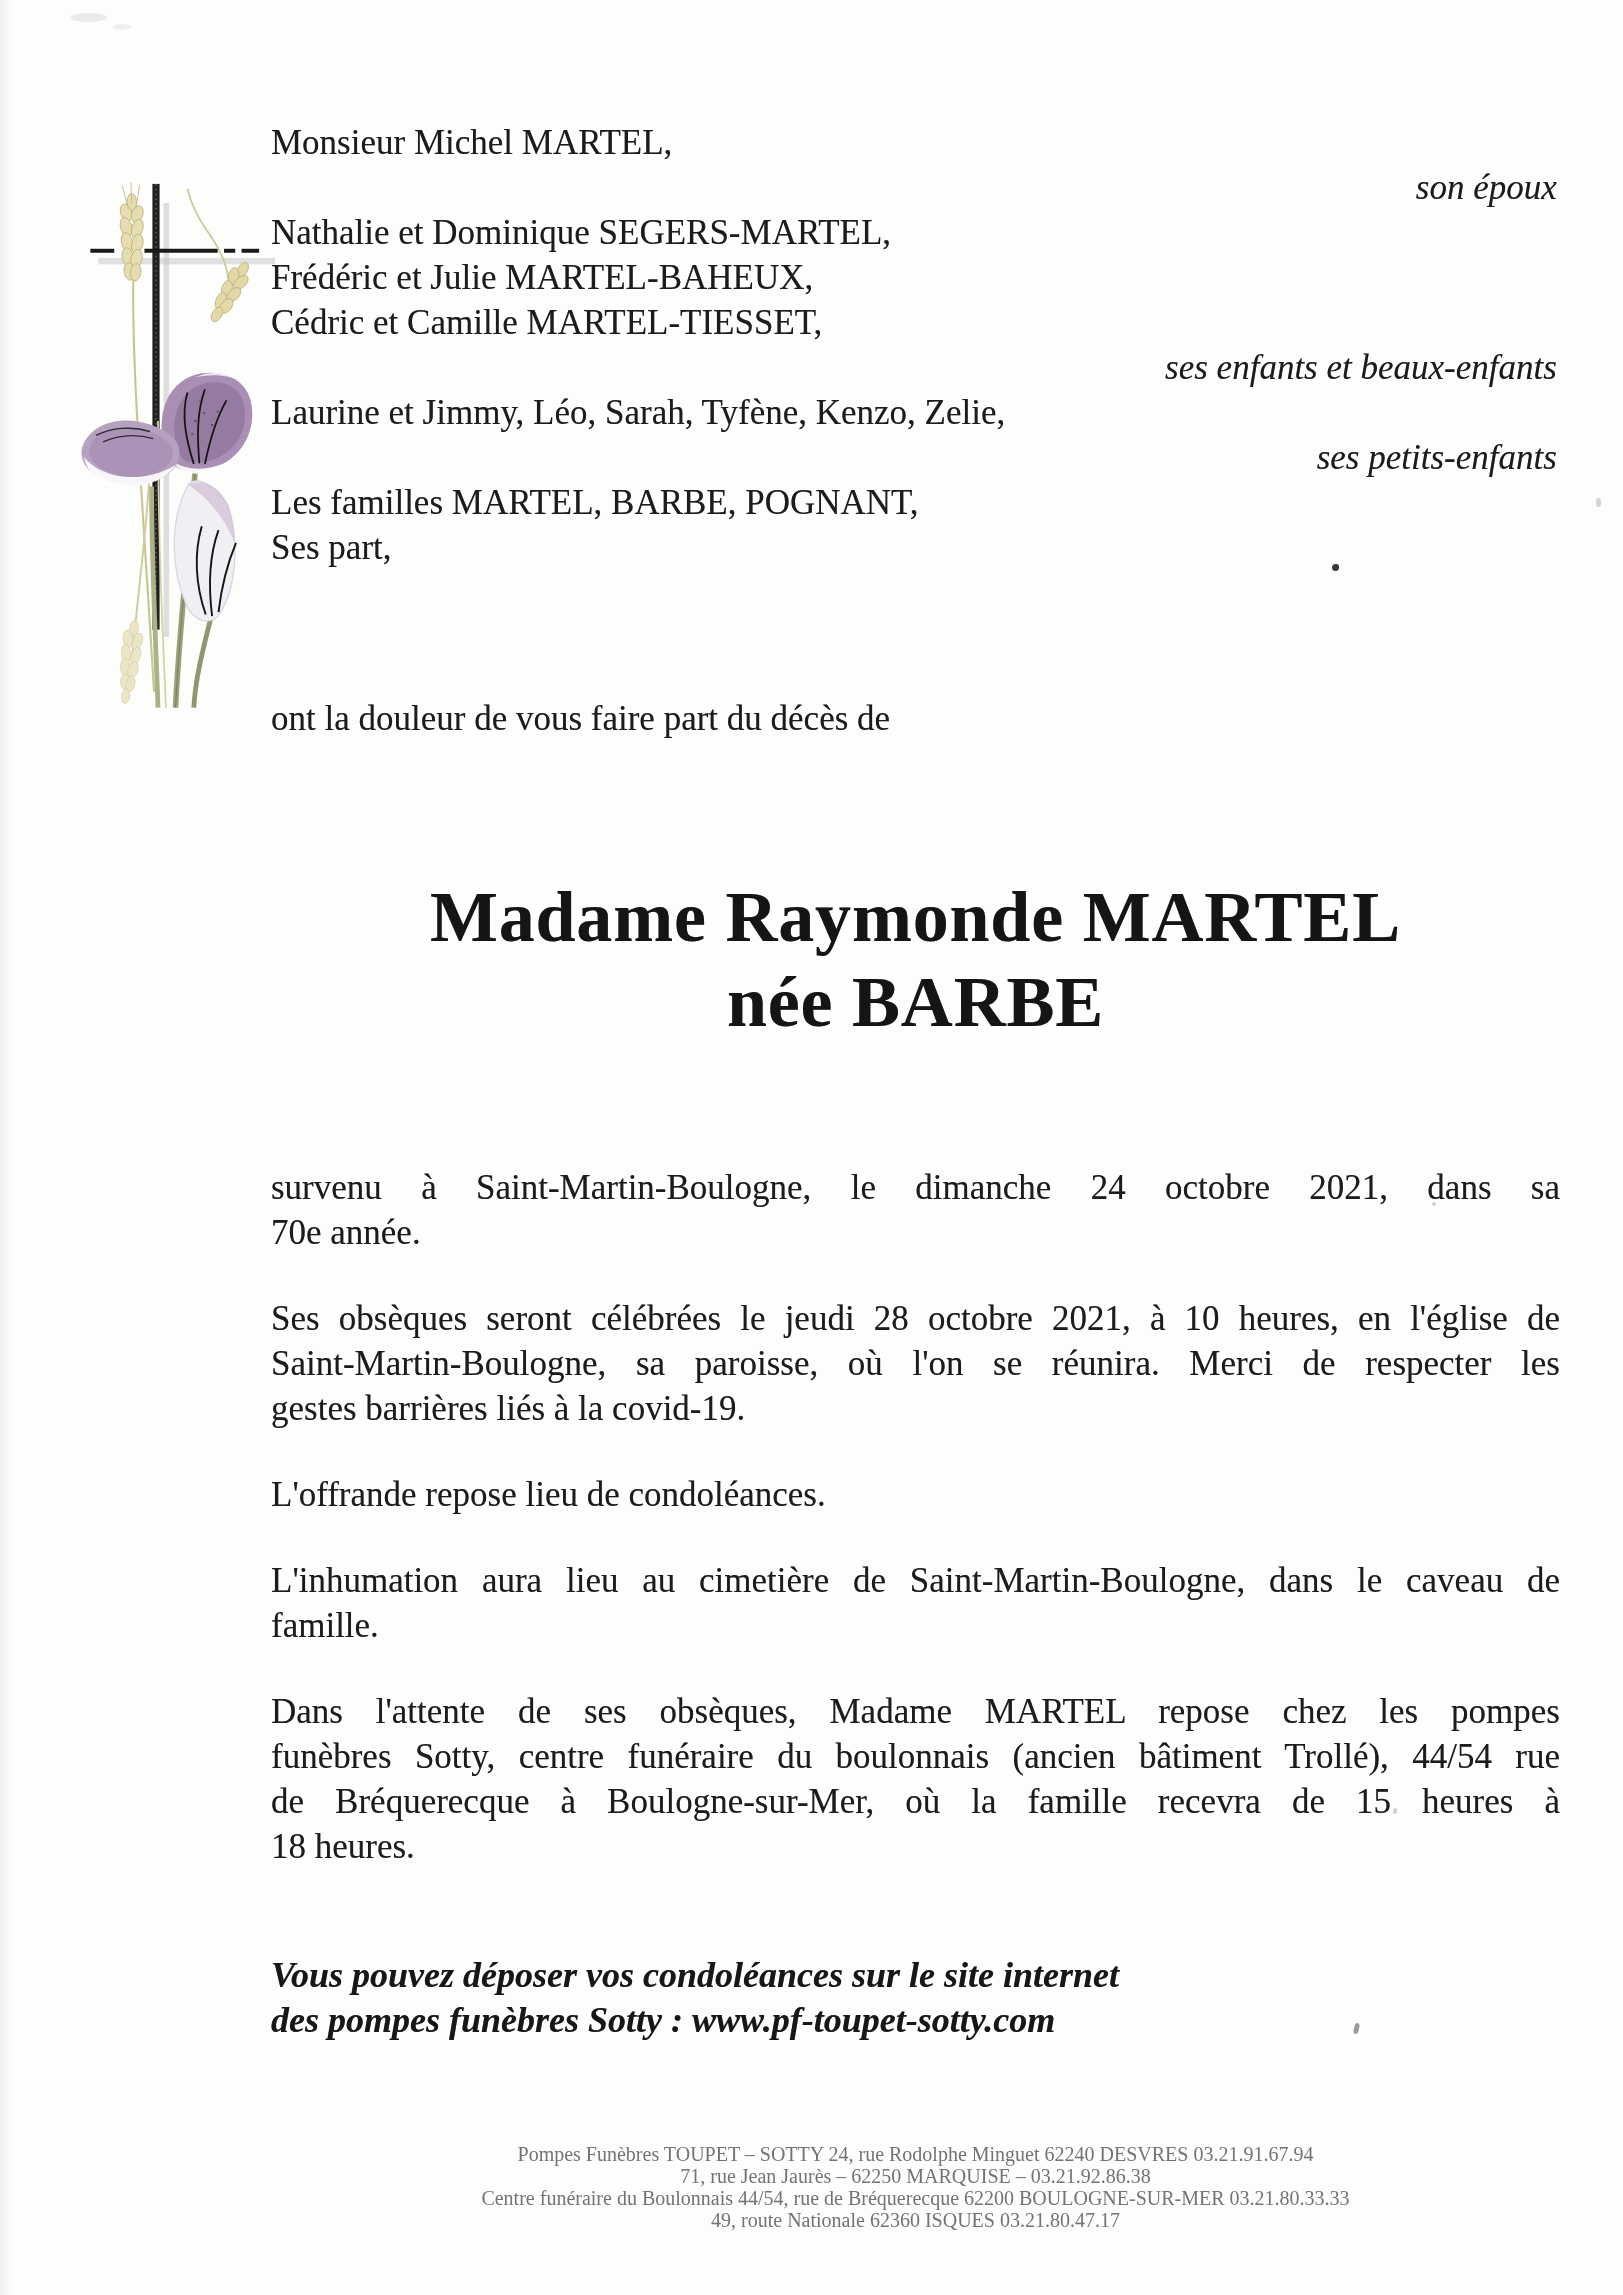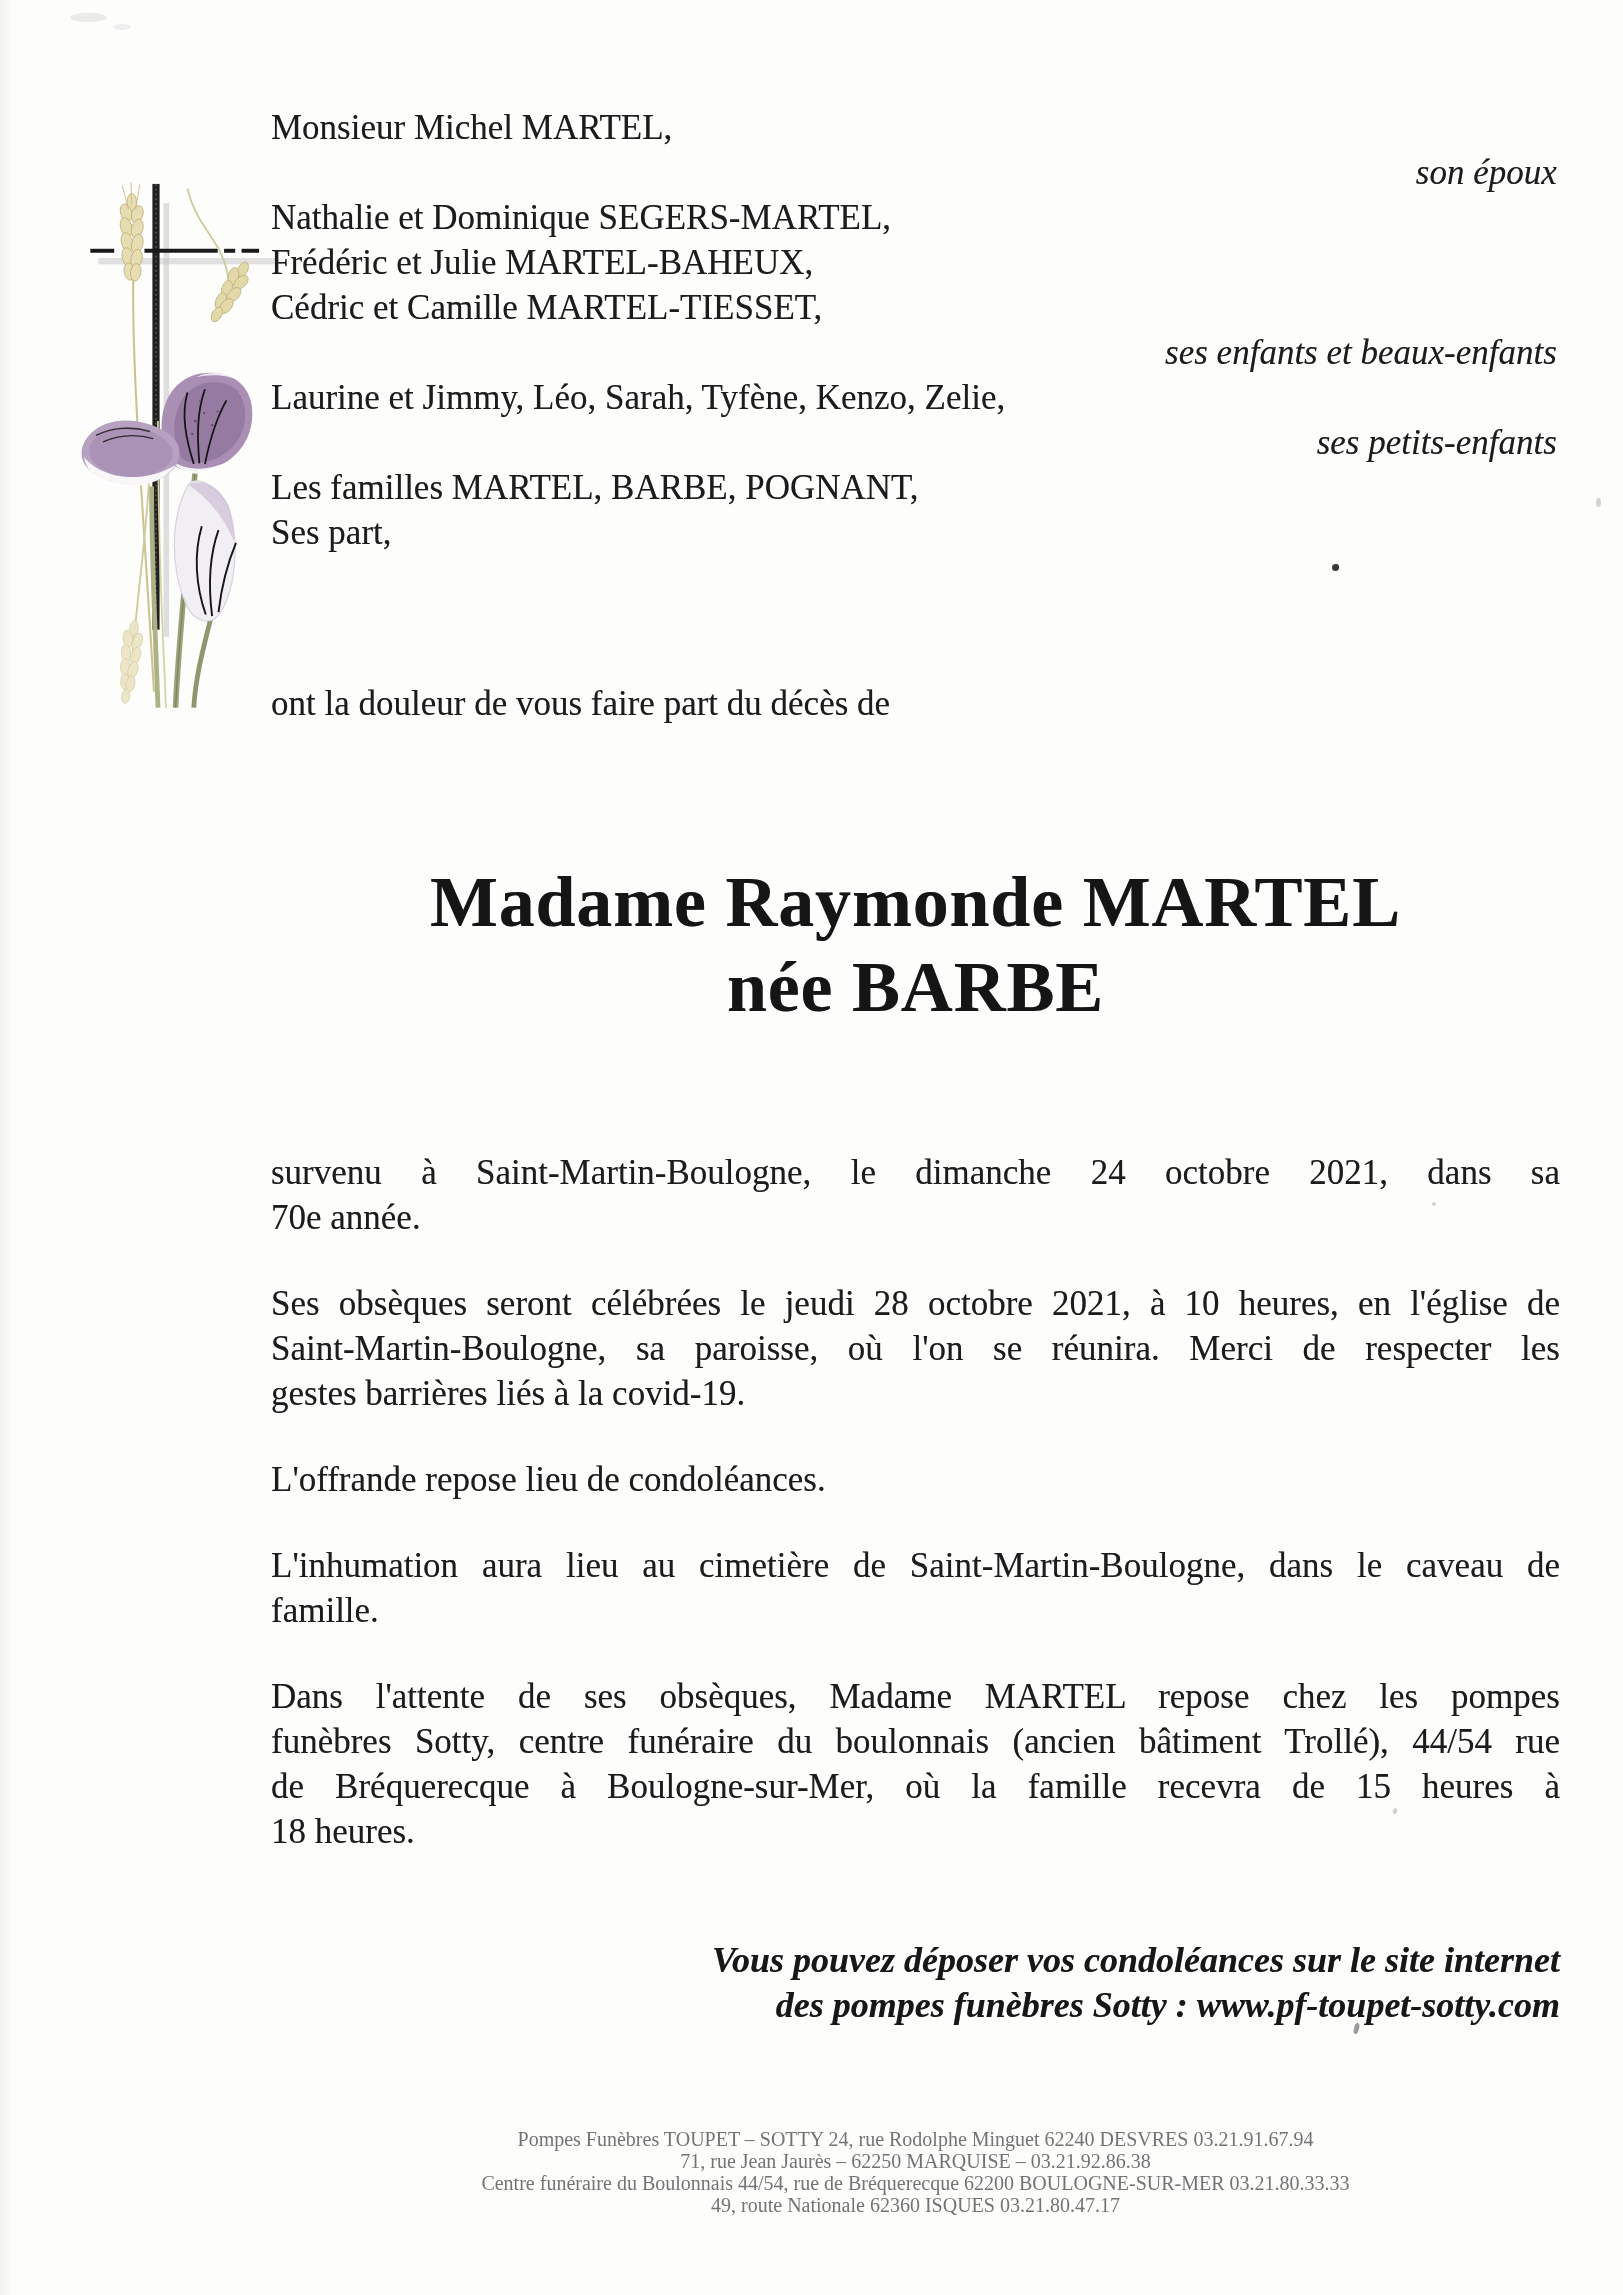--- a/index.html
+++ b/index.html
@@ -11,40 +11,40 @@
     font-family:"Liberation Serif","DejaVu Serif",serif;
     color:#1c1c1c;
     overflow:hidden;
   }
   .page::before{
     content:"";position:absolute;left:0;top:0;bottom:0;width:12.8px;
     background:linear-gradient(to right, rgba(0,0,0,.05), rgba(0,0,0,0));
     pointer-events:none;
   }
   .content{
-    position:absolute;left:271px;top:105px;width:1289px;
+    position:absolute;left:271px;top:120px;width:1289px;
     font-size:35px;line-height:45px;
     text-shadow:0 0 0.5px rgba(25,25,25,.45);
   }
   .fam-line{white-space:nowrap;}
   .attr-line{font-style:italic;text-align:right;padding-right:3.2px;}
   .children-group{}
   .intro-line{margin-top:126px;}
   .title-block{
     margin-top:134px;text-align:center;
     font-weight:bold;font-size:72px;line-height:85px;
     letter-spacing:0.8px;color:#151515;
   }
   .paragraphs-wrap{margin-top:120px;}
   .paragraph{line-height:45px;}
   .paragraph:not(:first-child){margin-top:41px;}
   .jline{text-align:justify;text-justify:inter-word;text-align-last:justify;}
   .jline.last{text-align-last:left;}
   .condolence-note{
-    margin-top:84px;text-align:right;
+    margin-top:84px;text-align:left;
     font-weight:bold;font-style:italic;
     font-size:36px;line-height:45px;color:#171717;
   }
   .footer-contacts{
     margin-top:100px;text-align:center;
     font-size:20px;line-height:22px;color:#737373;
     text-shadow:none;
   }
   .artwork{position:absolute;left:76px;top:182px;width:199px;height:526px;}
   .speck{position:absolute;pointer-events:none;}

